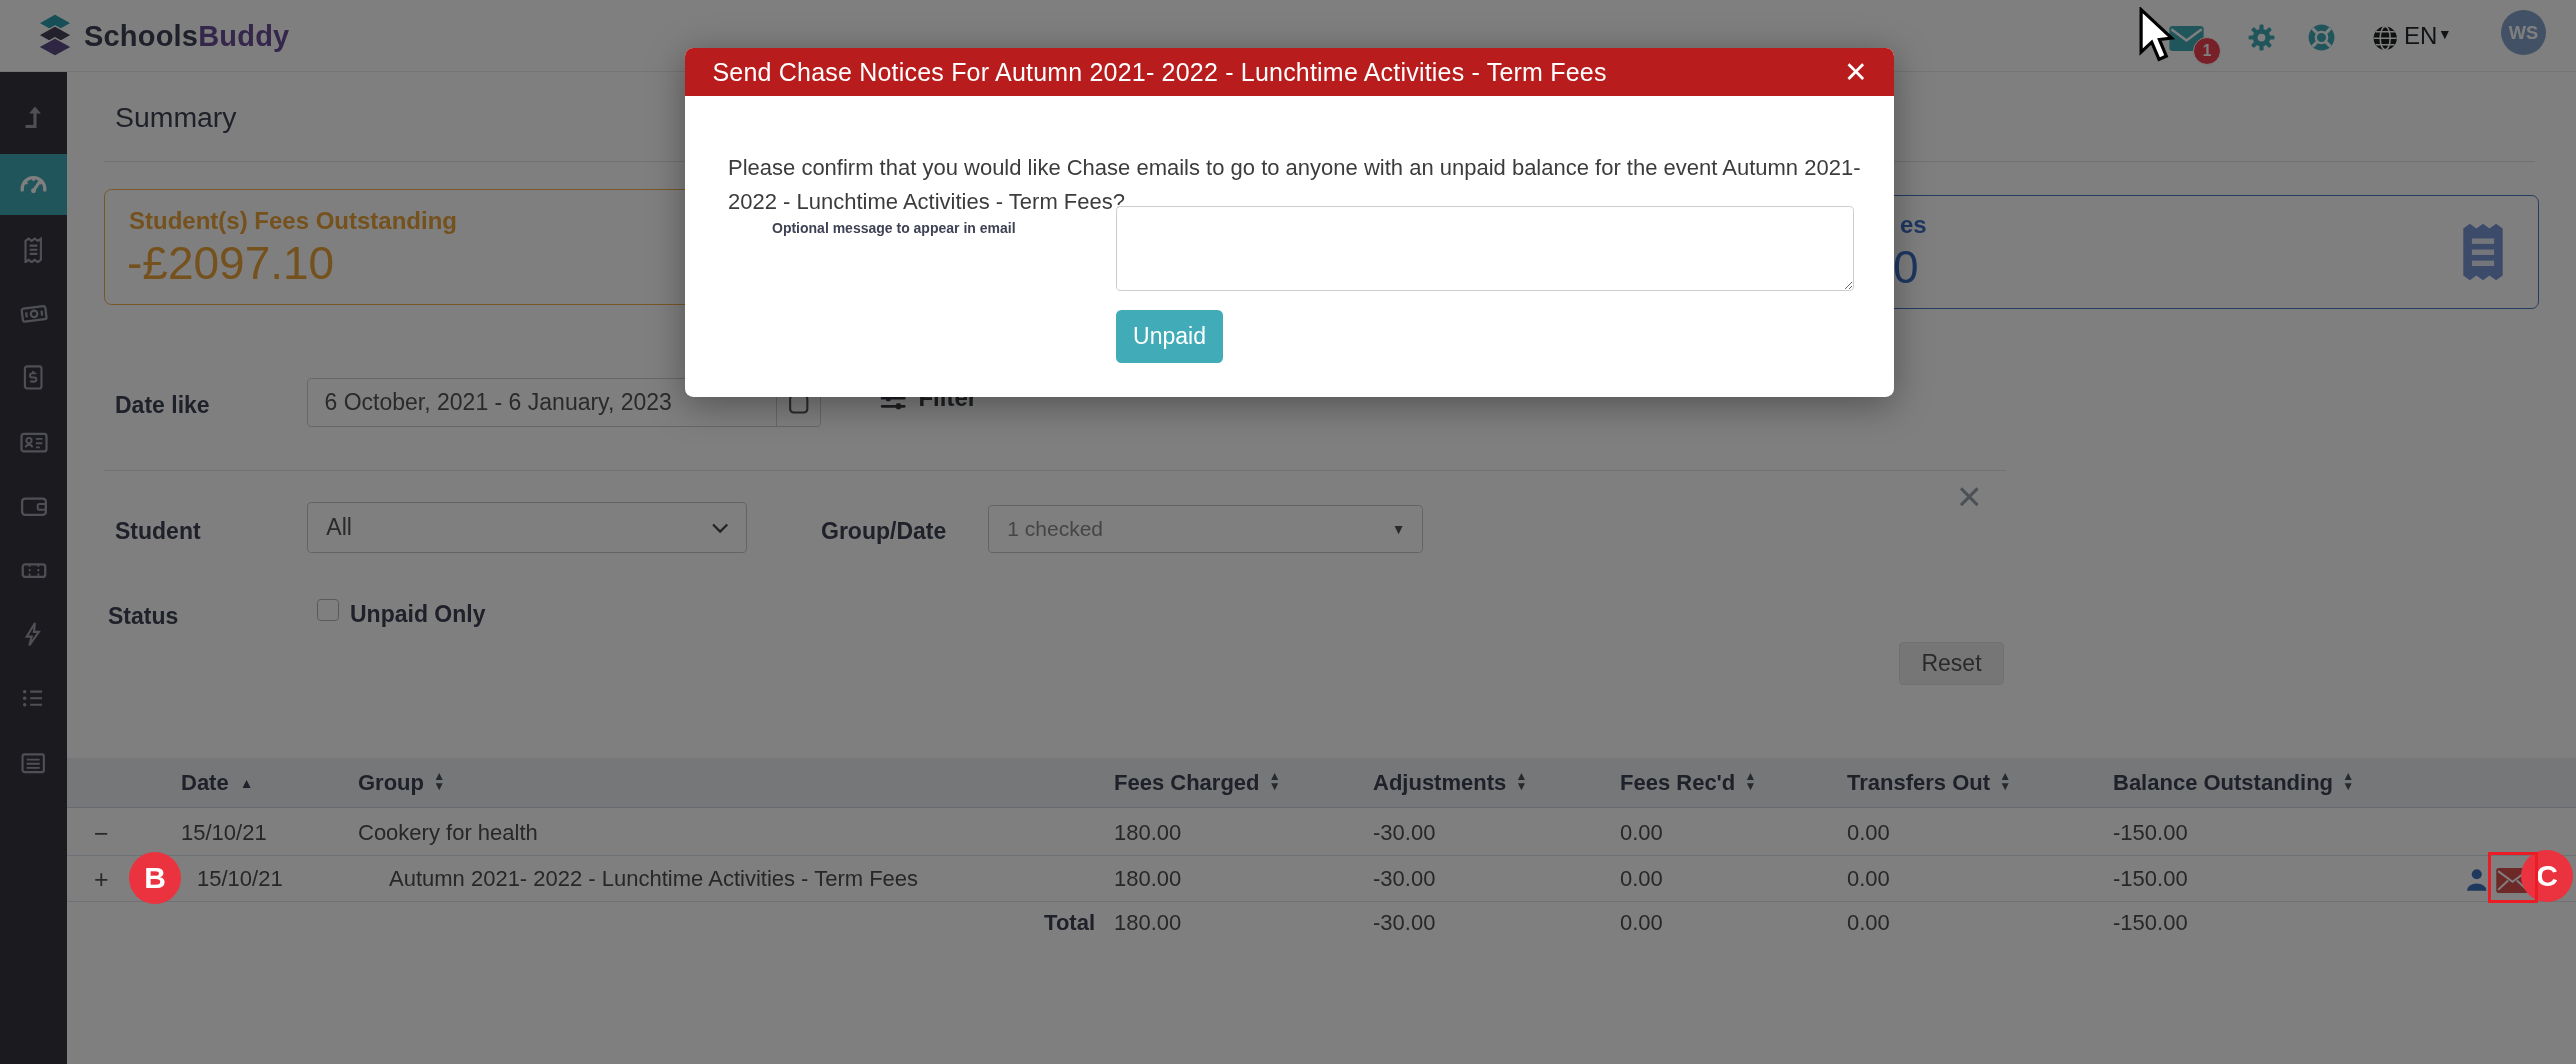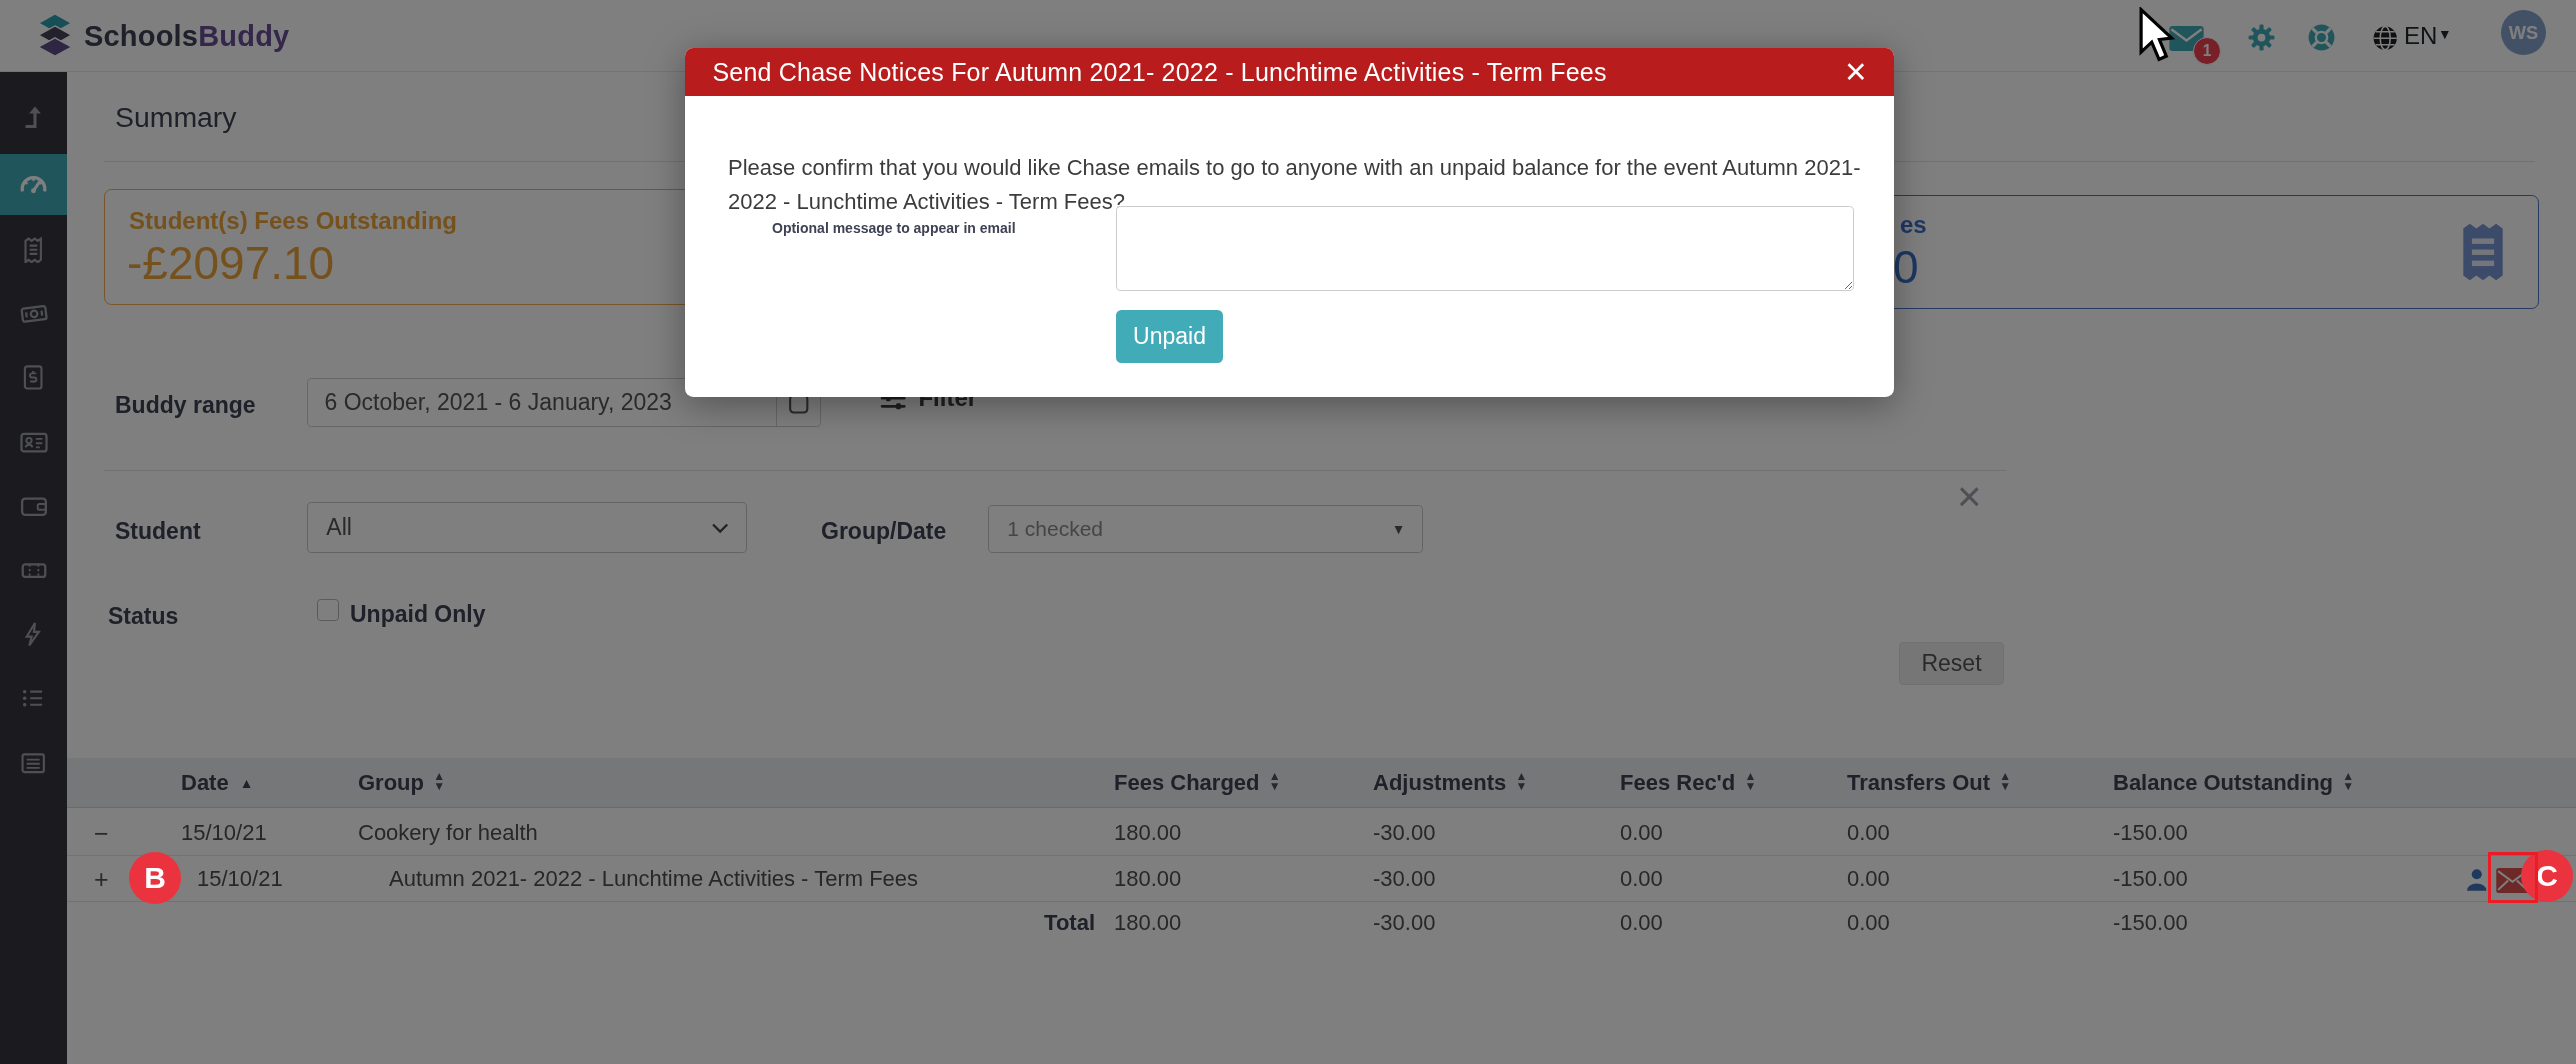--- a/index.html
+++ b/index.html
@@ -217,21 +217,21 @@
       <div class="card-label" style="position:absolute;left:578px;top:14.7px;color:#3d6fc4">es</div>
       <div class="card-value" style="position:absolute;left:571px;top:44px;color:#3d6fc4">0</div>
       <svg style="position:absolute;left:1136px;top:24px" width="50" height="64" viewBox="0 0 40 52">
         <path d="M4 7 L9.3 3 L14.6 7 L20 3 L25.3 7 L30.6 3 L36 7 V45 L30.6 49 L25.3 45 L20 49 L14.6 45 L9.3 49 L4 45 Z" fill="#7b97d4"></path>
         <rect x="11" y="15" width="18" height="4.4" fill="#e8edf8"></rect>
         <rect x="11" y="24" width="18" height="4.4" fill="#e8edf8"></rect>
         <rect x="11" y="33" width="18" height="4.4" fill="#e8edf8"></rect>
       </svg>
     </div>
 
-    <div class="field-label" style="position:absolute;left:48px;top:320px">Buddy range</div>
+    <div class="field-label" style="position:absolute;left:48px;top:320px">Date like</div>
     <div class="date-box">
       <div class="date-text">6 October, 2021 - 6 January, 2023</div>
       <div class="date-btn">
         <svg width="27.5" height="27.5" viewBox="0 0 24 24">
           <rect x="4.5" y="5.5" width="15" height="15" rx="3" stroke="#555" stroke-width="1.8" fill="none"></rect>
           <rect x="9.7" y="2.8" width="4.6" height="3.4" rx="1.2" stroke="#555" stroke-width="1.5" fill="none"></rect>
         </svg>
       </div>
     </div>
     <div class="filter-toggle">

